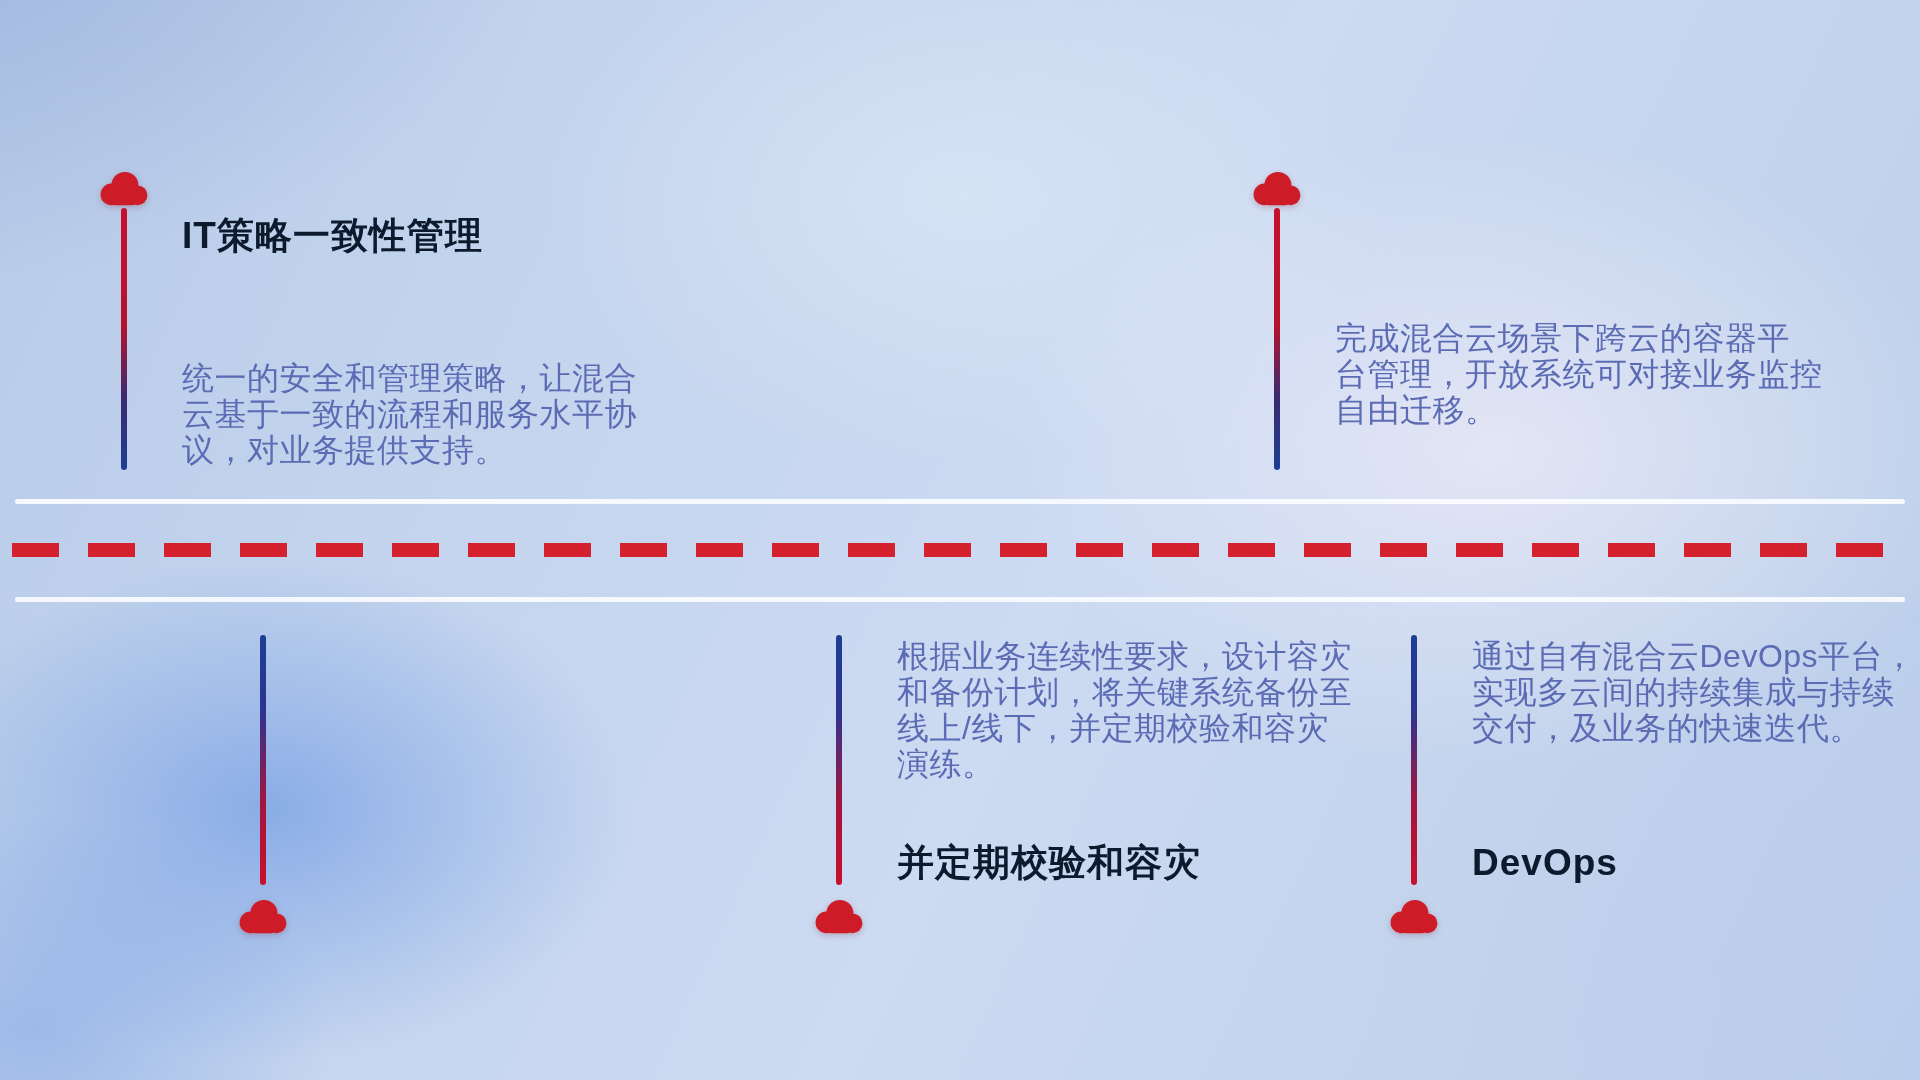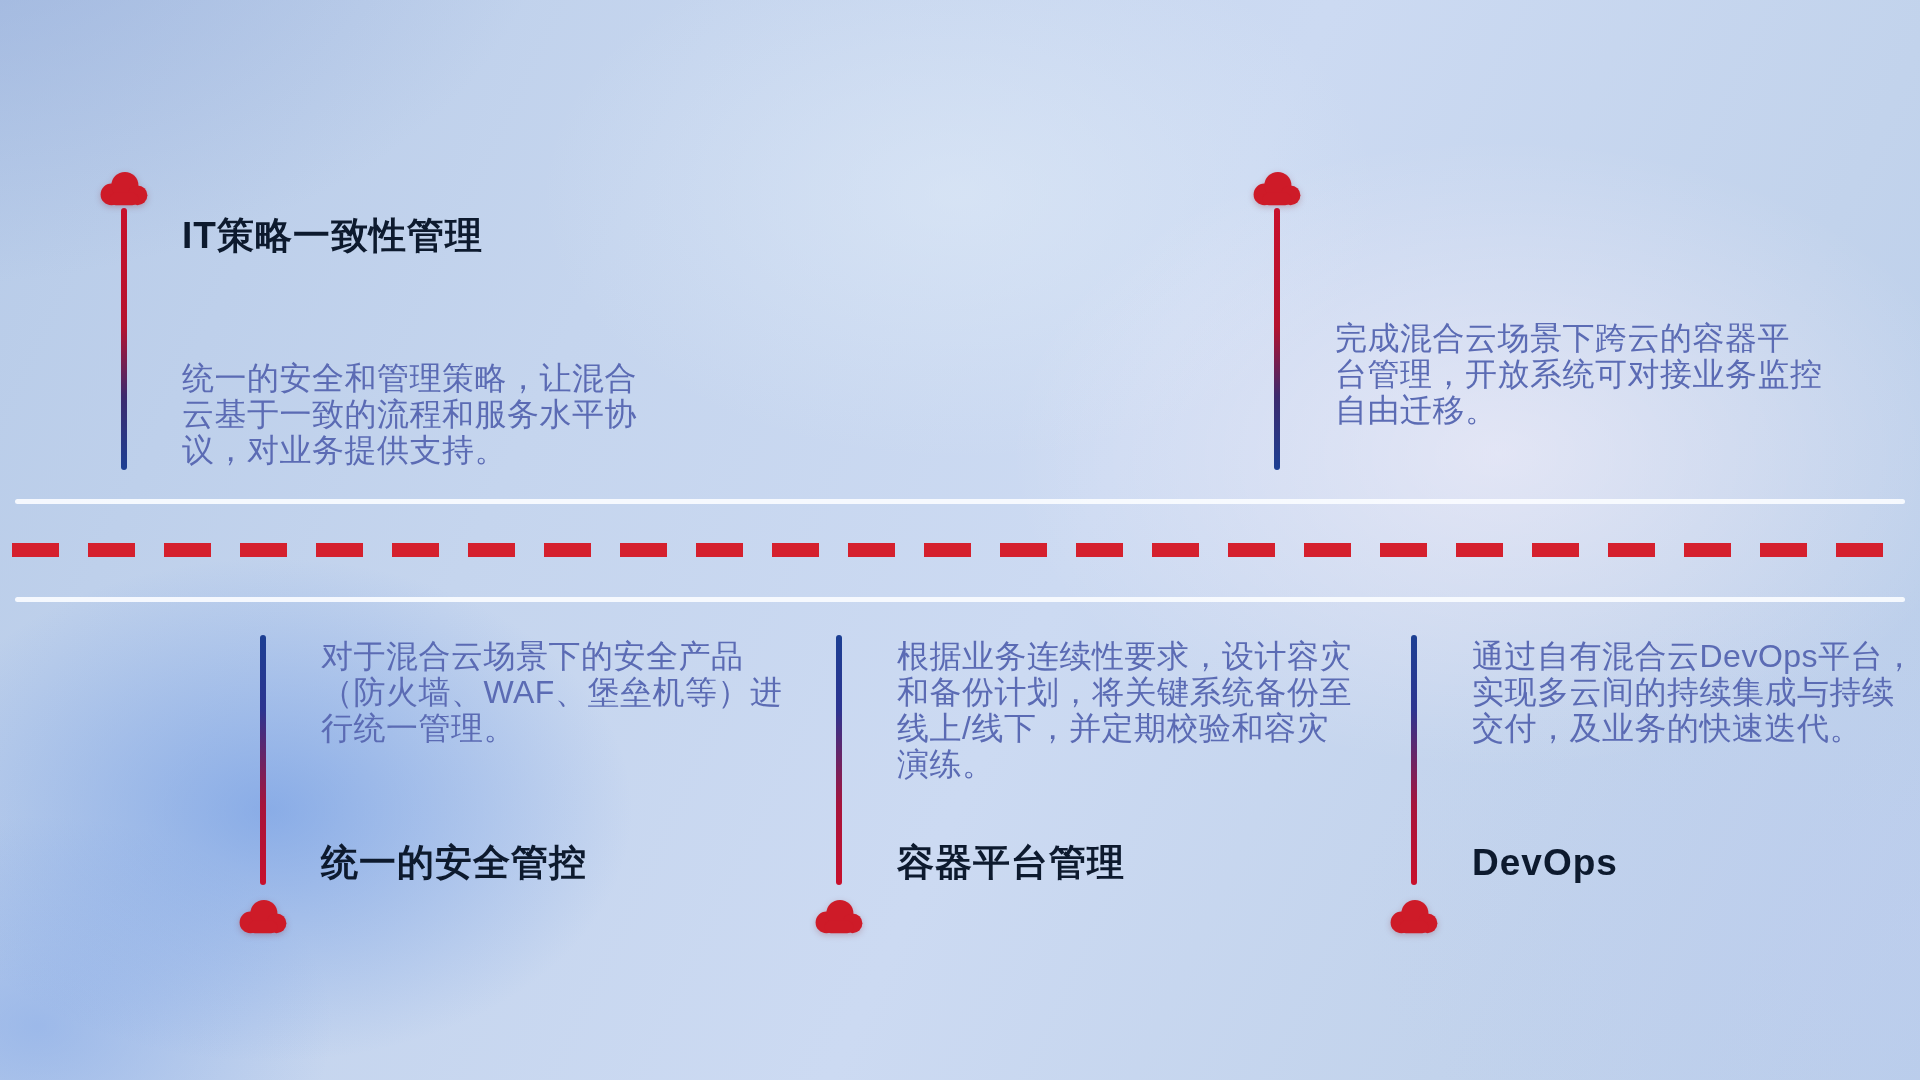--- a/index.html
+++ b/index.html
@@ -125,46 +125,40 @@
   <div class="divider-solid top-line"></div>
   <div class="divider-dashed">
     <svg preserveAspectRatio="none">
       <line x1="0" y1="7" x2="100%" y2="7" stroke-width="14" stroke-dasharray="47 29" stroke="#d5202e"></line>
     </svg>
   </div>
   <div class="divider-solid bottom-line"></div>
 
   <div class="item item-bottom" style="left: 236px;">
     <span class="stem stem-up"></span>
-    <div class="text">
-      <p class="desc">对于混合云场景下的安全产品
-（防火墙、WAF、堡垒机等）进
-行统一管理。</p>
-      <h2 class="title">统一的安全管控</h2>
-    </div>
     <span class="cloud">
       <svg viewBox="0 0 60 40">
           <g fill="#ce1b28">
         <circle cx="16" cy="26" r="12"></circle>
             <circle cx="31" cy="16" r="15"></circle>
             <circle cx="45" cy="27" r="11"></circle>
         <rect x="14" y="24" width="32" height="14" rx="7"></rect>
       </g>
         </svg>
     </span>
   </div>
 
   <div class="item item-bottom" style="left: 812px;">
     <span class="stem stem-up"></span>
     <div class="text">
       <p class="desc">根据业务连续性要求，设计容灾
 和备份计划，将关键系统备份至
 线上/线下，并定期校验和容灾
 演练。</p>
-      <h2 class="title">容器平台管理</h2>
+      <h2 class="title">并定期校验和容灾</h2>
     </div>
     <span class="cloud">
       <svg viewBox="0 0 60 40">
           <g fill="#ce1b28">
         <circle cx="16" cy="26" r="12"></circle>
             <circle cx="31" cy="16" r="15"></circle>
             <circle cx="45" cy="27" r="11"></circle>
         <rect x="14" y="24" width="32" height="14" rx="7"></rect>
       </g>
         </svg>

